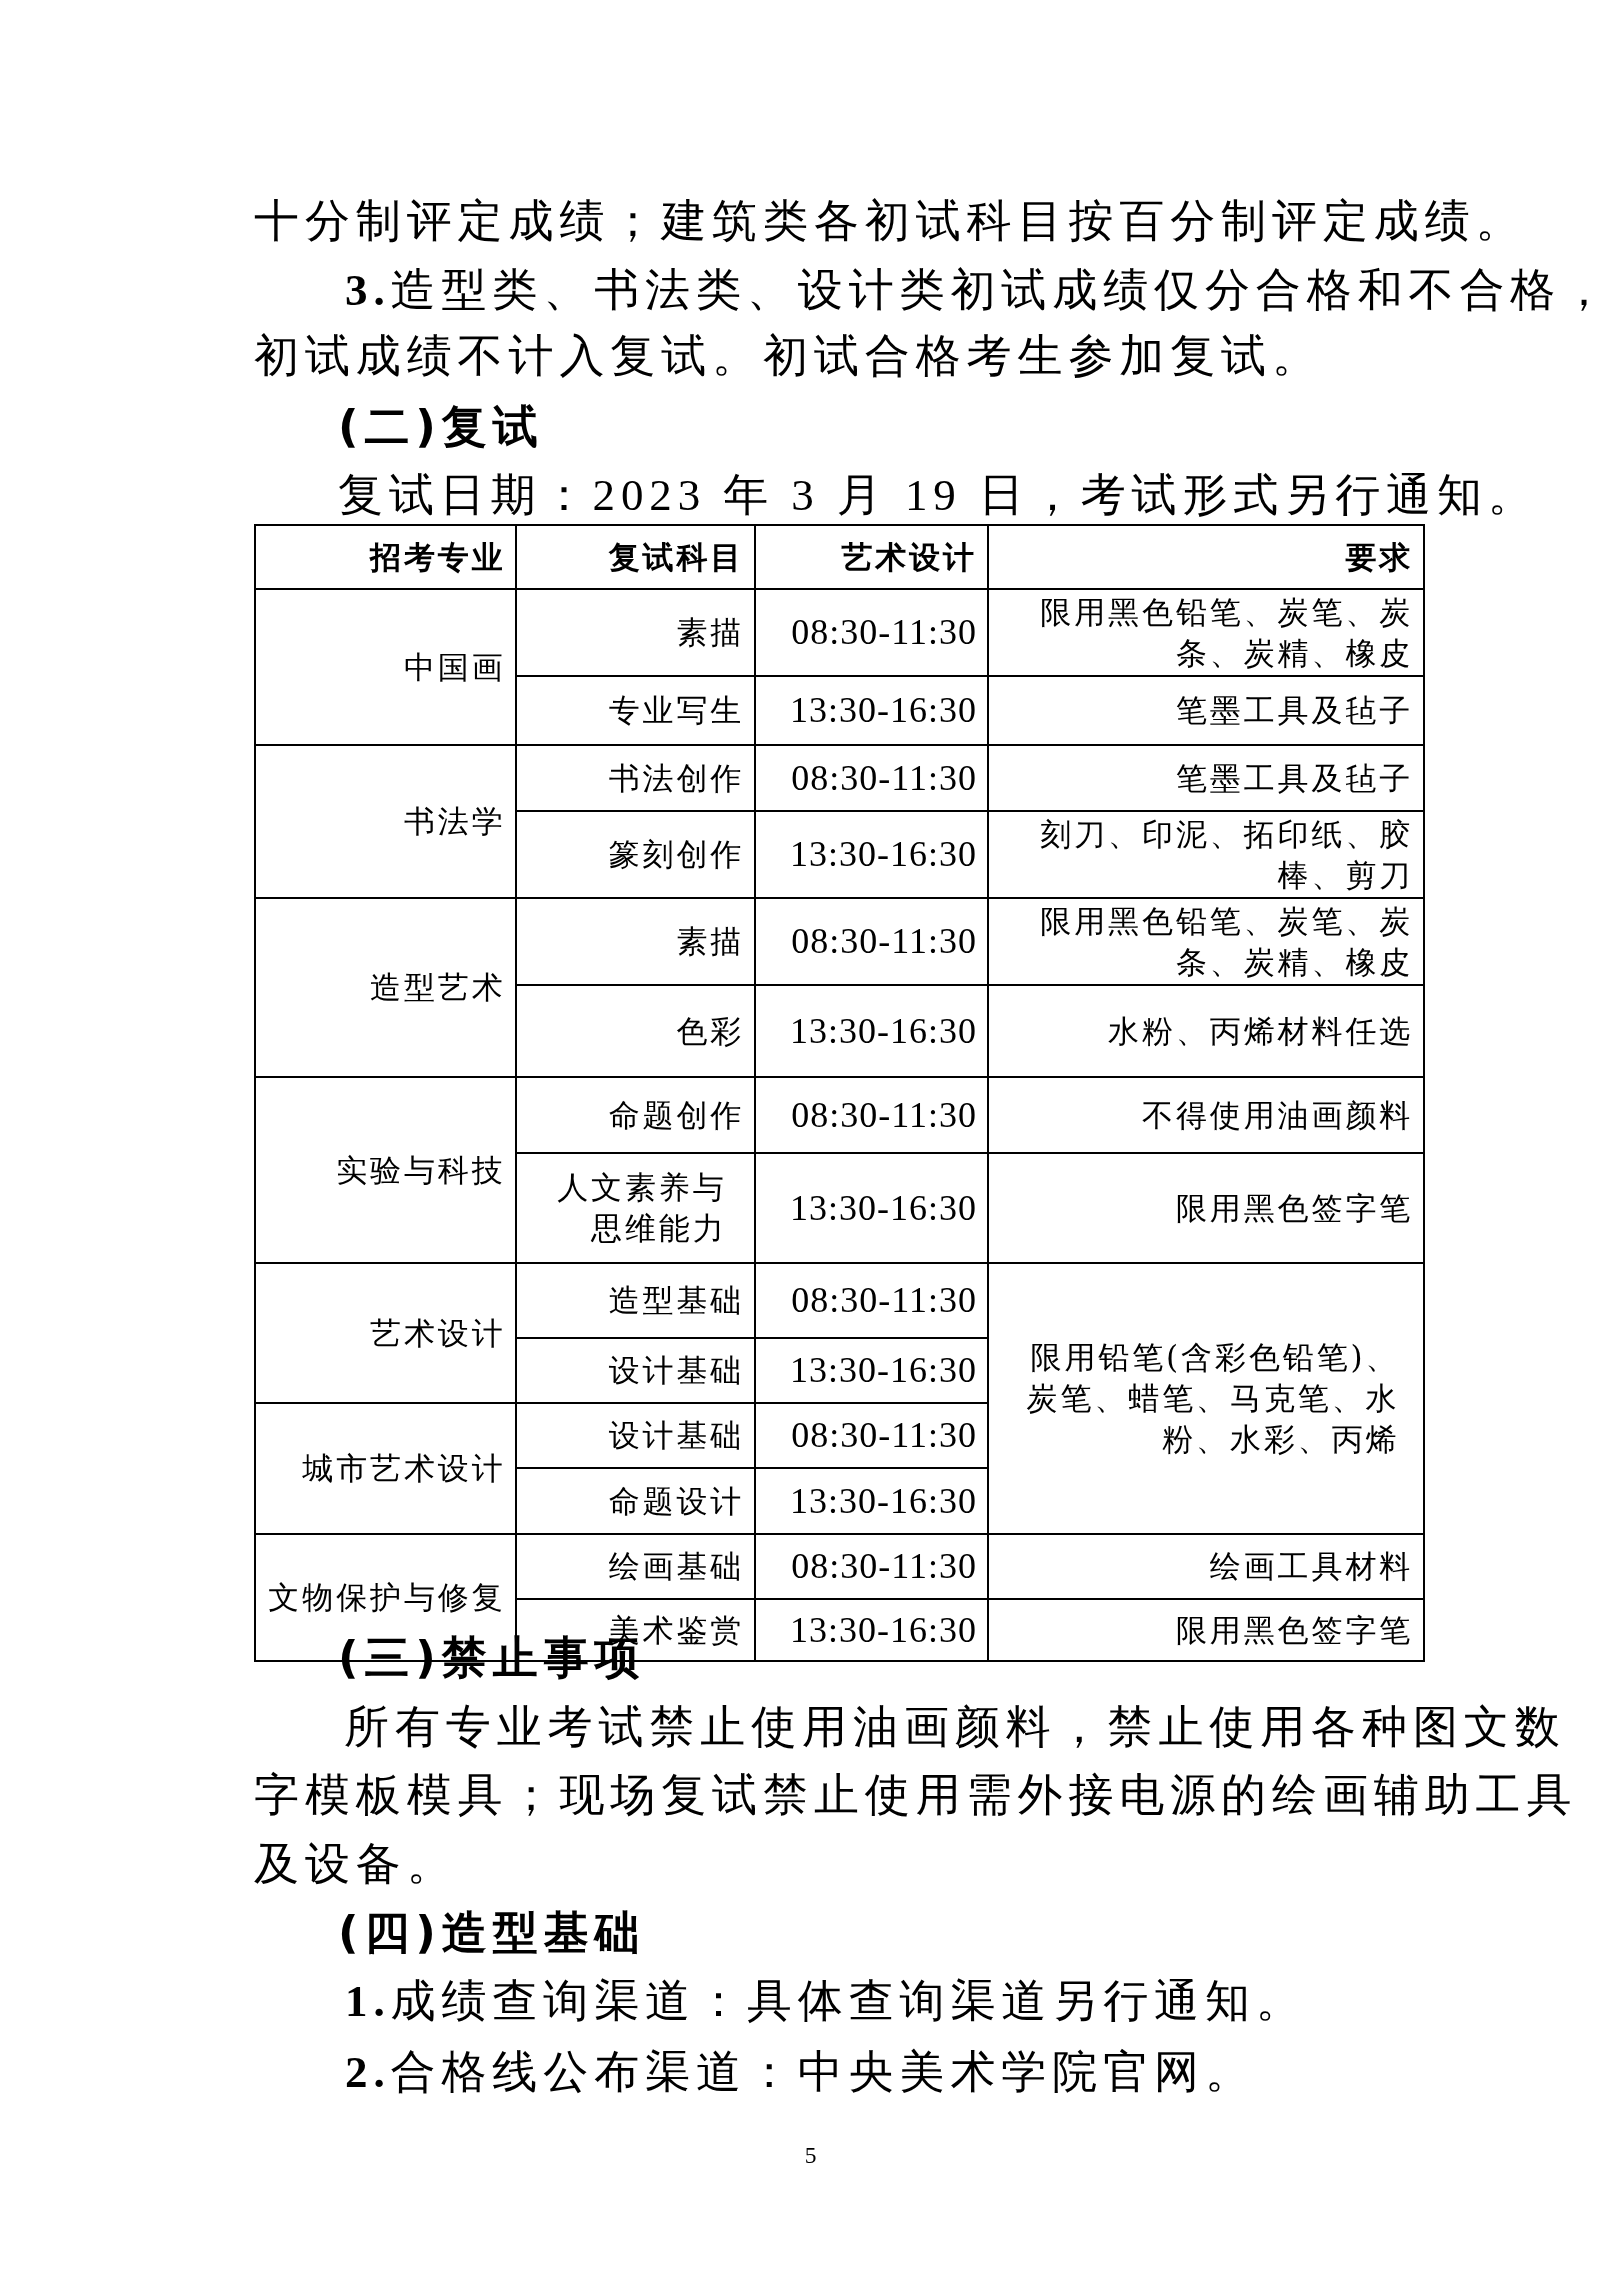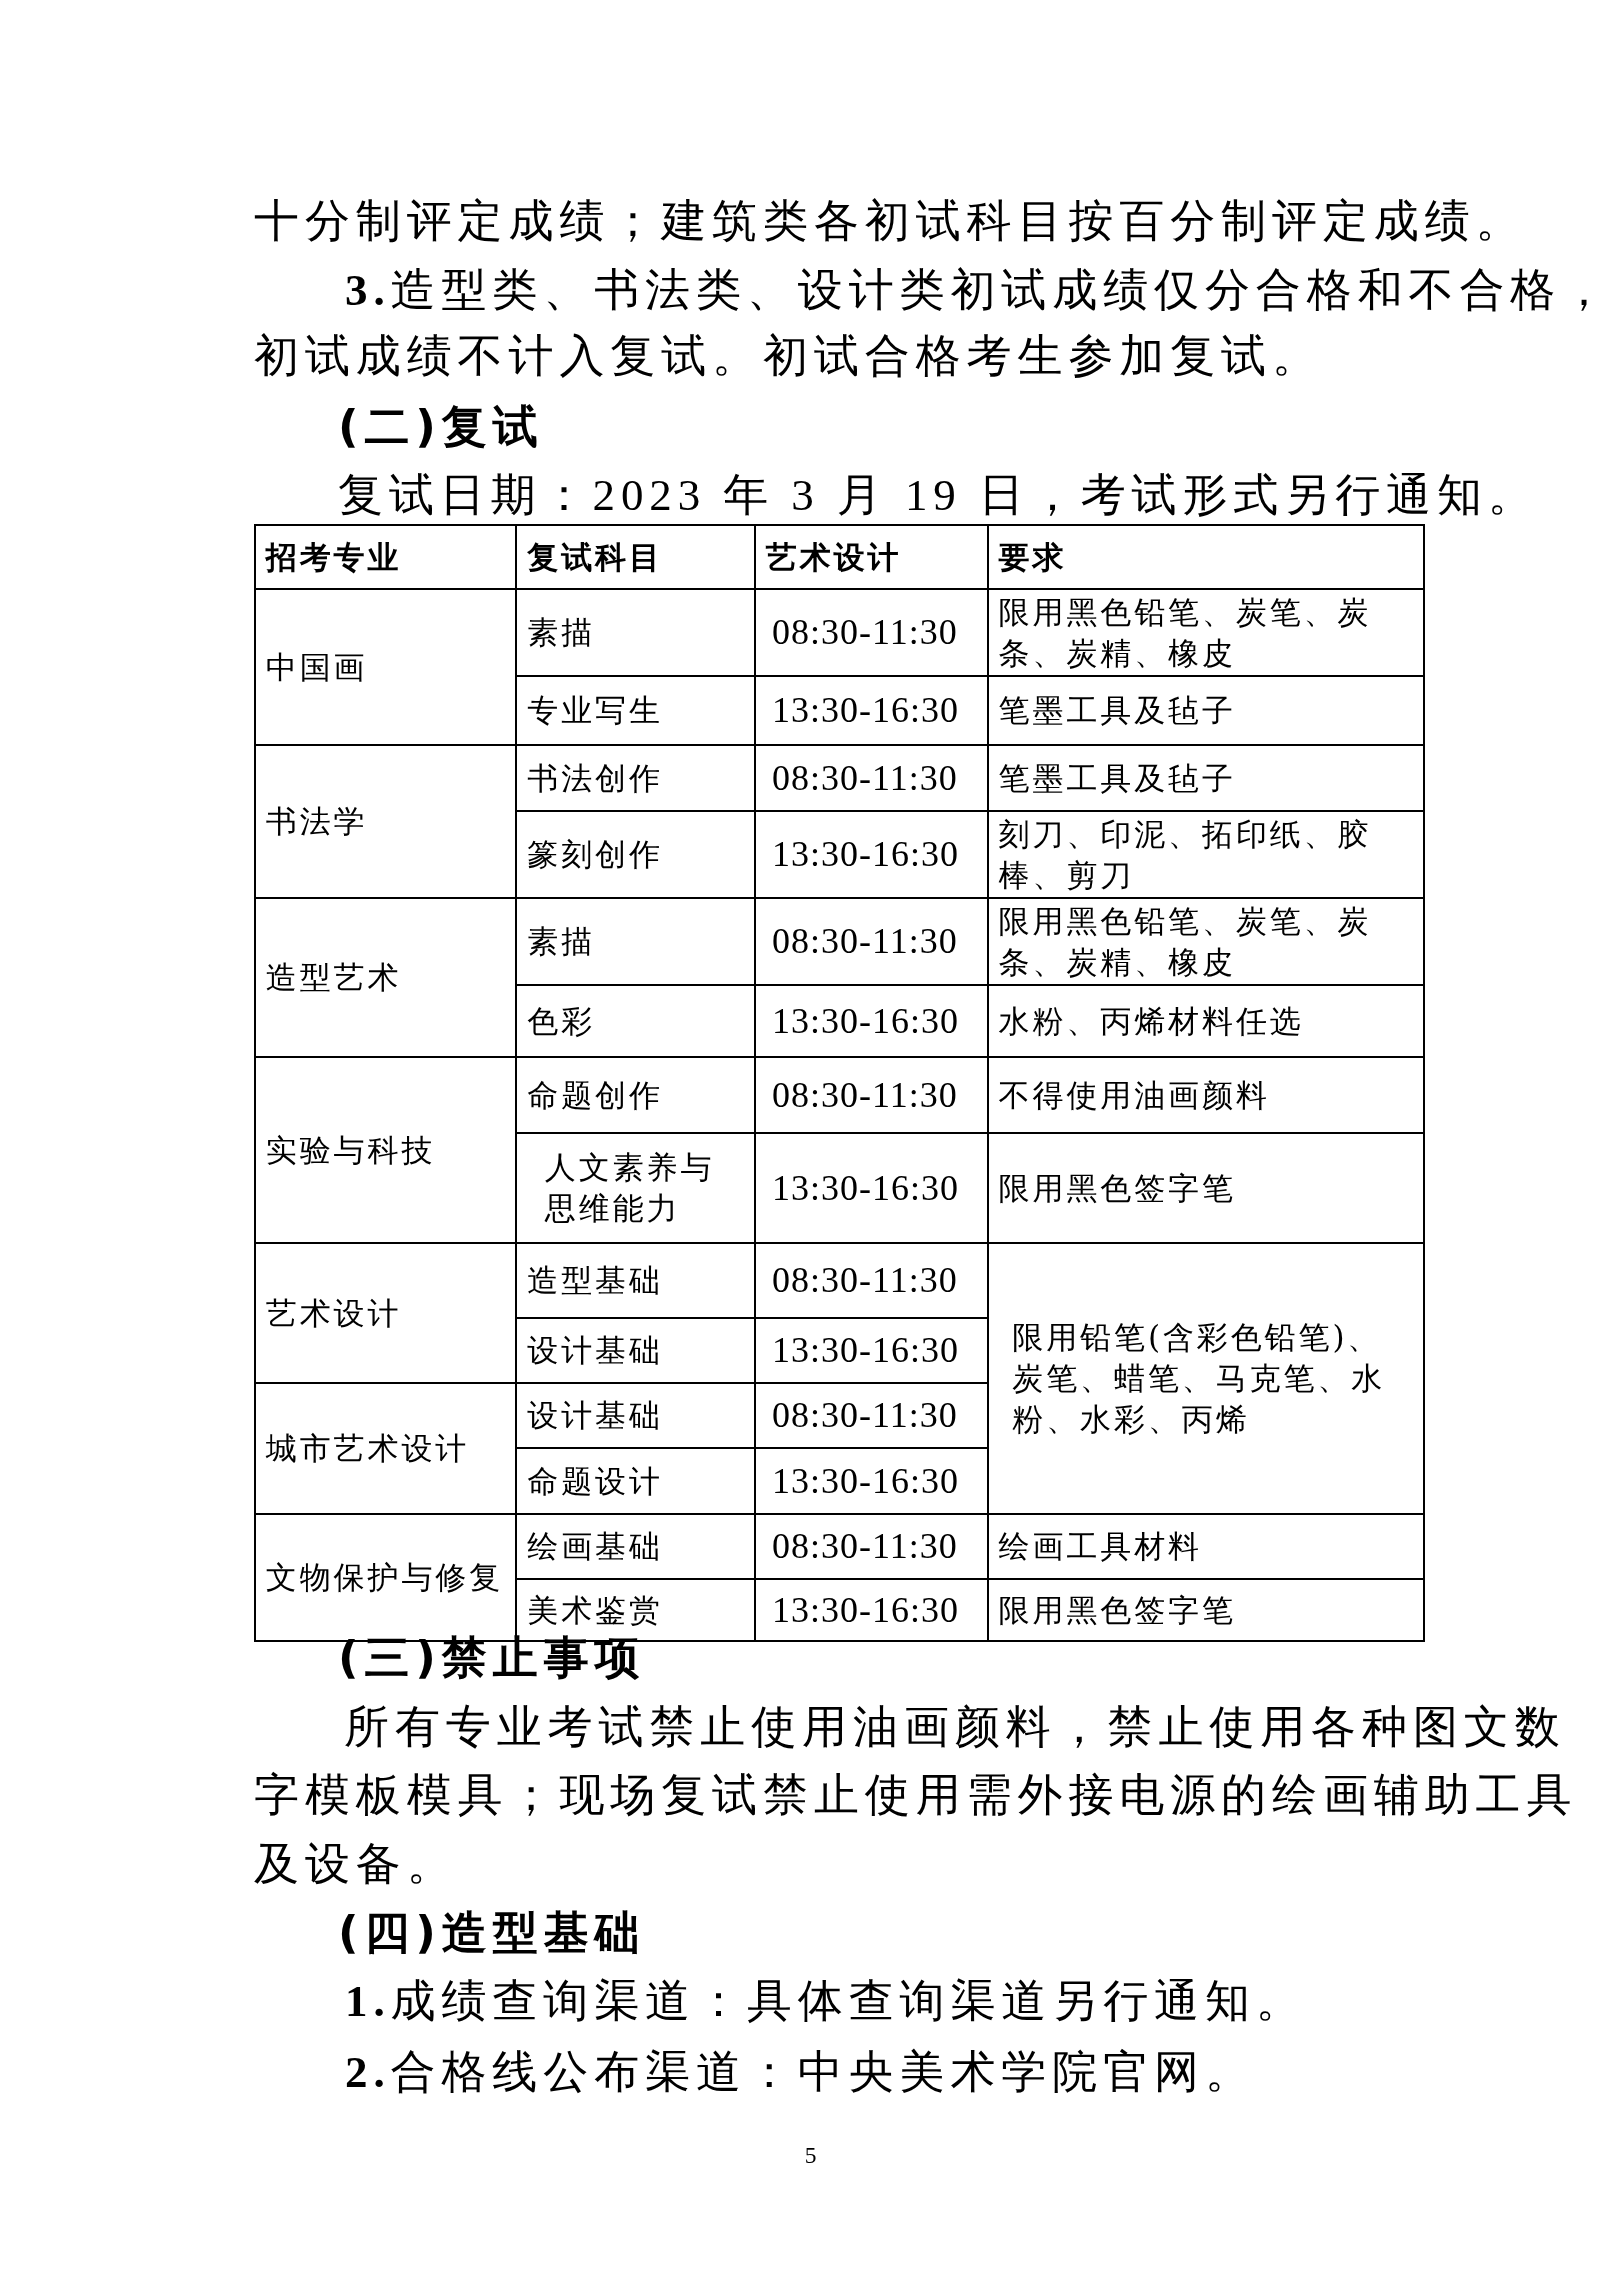--- a/index.html
+++ b/index.html
@@ -2,21 +2,21 @@
 <html><head>
 <meta charset="utf-8">
 <style>
   html, body { margin:0; padding:0; background:#ffffff; }
   body { width:1621px; height:2293px; position:relative; overflow:hidden;
          font-family:"DejaVu Serif", "Liberation Serif", serif; color:#000; }
   .line { position:absolute; font-size:45px; line-height:69px; white-space:nowrap; letter-spacing:5.9px; }
   .bold { font-family:"DejaVu Sans", "Liberation Sans", sans-serif; font-weight:bold; }
   .num { font-family:"Liberation Serif", serif; font-weight:bold; }
   table { position:absolute; left:254px; top:524px; width:1171px; border-collapse:collapse; }
-  td, th { border:2px solid #000; text-align:left; vertical-align:middle; font-size:31px; line-height:41px; padding:0 9.8px; letter-spacing:2.9px; }
+  td, th { border:2px solid #000; text-align:right; vertical-align:middle; font-size:31px; line-height:41px; padding:0 9.8px; letter-spacing:2.9px; }
   th { font-family:"DejaVu Sans", "Liberation Sans", sans-serif; font-weight:bold; height:62px; }
   td.time { font-family:Liberation Serif, serif; font-size:36px; letter-spacing:1px;padding-left:16px; }
   .pageno { position:absolute; left:0; width:1621px; top:2142px; text-align:center; font-size:23.5px; font-family:"Liberation Serif", serif; }
 </style>
 </head>
 <body>
 
 <div class="line" style="left:254px;top:186px;">十分制评定成绩；建筑类各初试科目按百分制评定成绩。</div>
 <div class="line" style="left:345px;top:255px;"><span class="num">3.</span><span>造型类、书法类、设计类初试成绩仅分合格和不合格，</span></div>
 <div class="line" style="left:254px;top:321px;">初试成绩不计入复试。初试合格考生参加复试。</div>
@@ -62,21 +62,21 @@
     <td class="time">13:30-16:30</td>
     <td>刻刀、印泥、拓印纸、胶棒、剪刀</td>
   </tr>
 
   <tr style="height:87px">
     <td rowspan="2">造型艺术</td>
     <td>素描</td>
     <td class="time">08:30-11:30</td>
     <td>限用黑色铅笔、炭笔、炭条、炭精、橡皮</td>
   </tr>
-  <tr style="height:72px">
+  <tr style="height:92px">
     <td>色彩</td>
     <td class="time">13:30-16:30</td>
     <td>水粉、丙烯材料任选</td>
   </tr>
 
   <tr style="height:76px">
     <td rowspan="2">实验与科技</td>
     <td>命题创作</td>
     <td class="time">08:30-11:30</td>
     <td>不得使用油画颜料</td>

